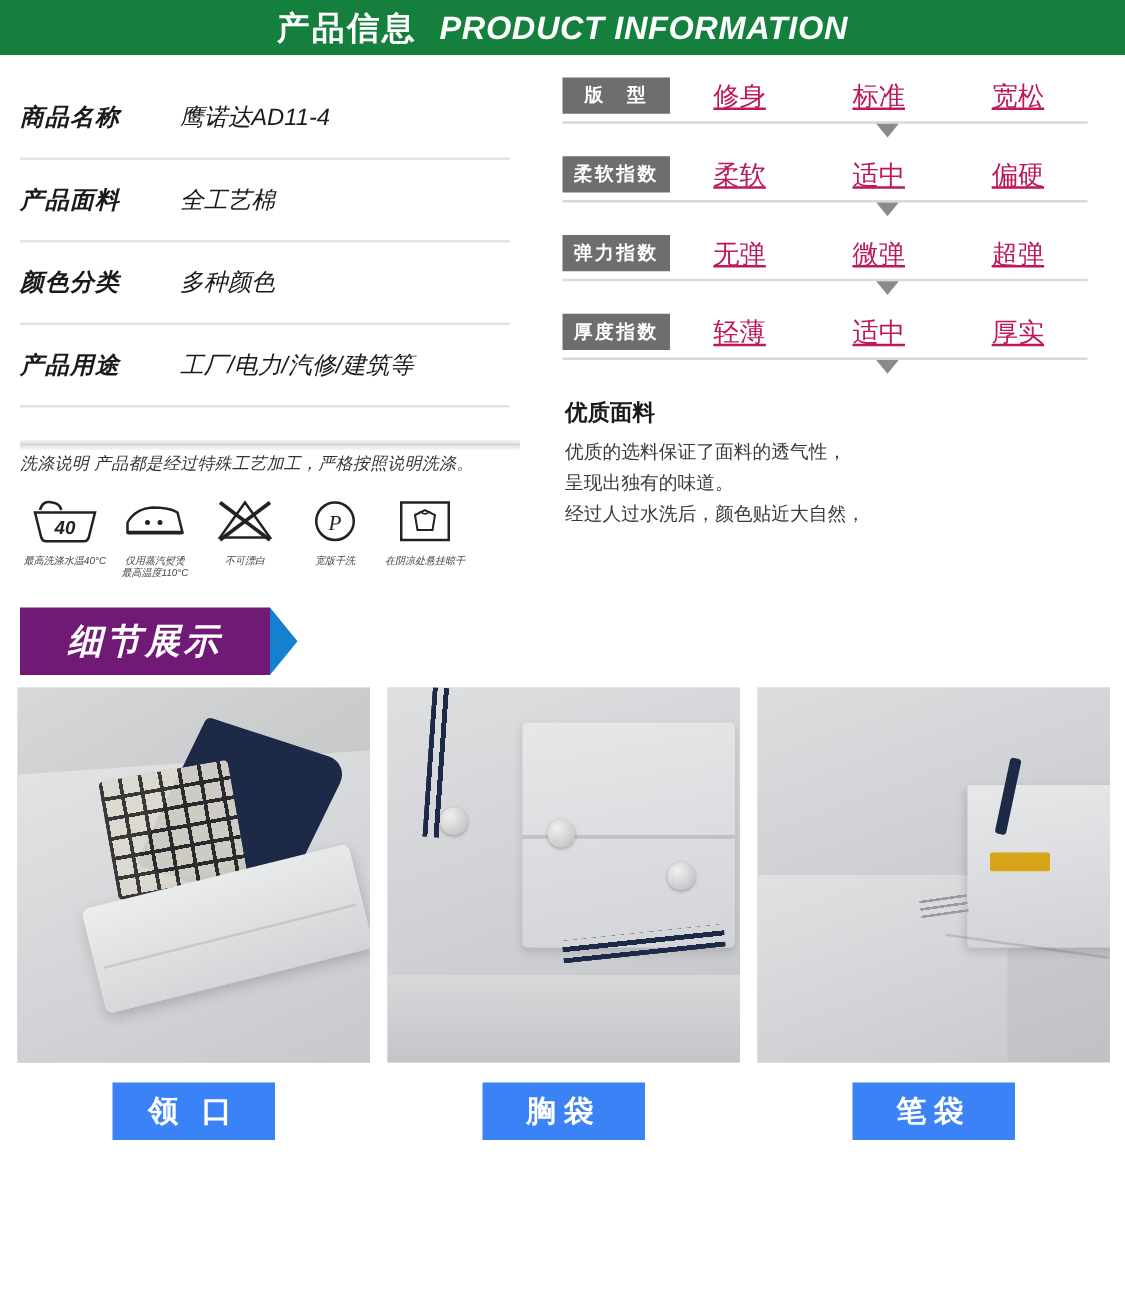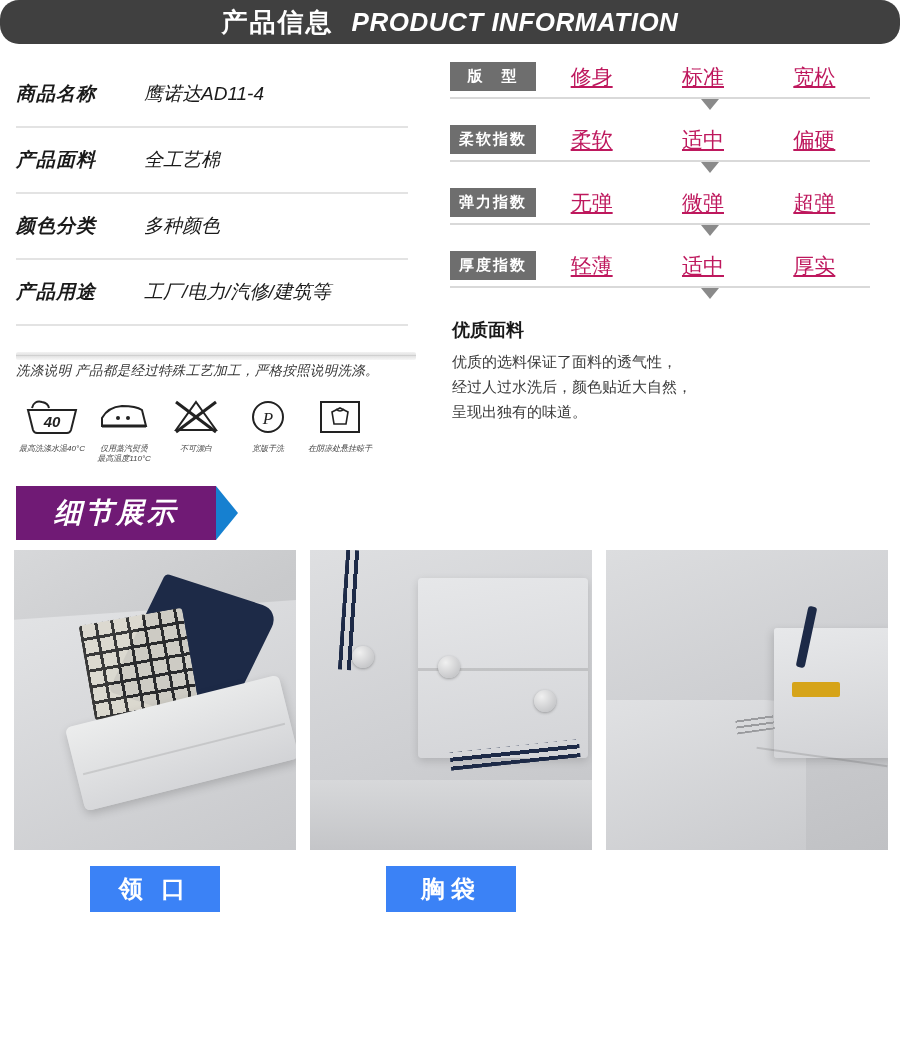--- a/index.html
+++ b/index.html
@@ -10,26 +10,25 @@
     background: #ffffff;
     font-family: "Liberation Sans", sans-serif;
     color: #222;
     overflow: hidden;
     position: relative;
   }
 
   
   .header {
     height: 44px;
-    background: #404040;
+    background: #15803d;
     display: flex;
     align-items: center;
     justify-content: center;
     gap: 18px;
-    border-radius: 19px;
   }
   .header .cn {
     color: #ffffff;
     font-size: 26px;
     font-weight: bold;
     letter-spacing: 2px;
   }
   .header .en {
     color: #ffffff;
     font-size: 26px;
@@ -513,22 +512,22 @@
         </div>
       </div>
       <div class="idx-marker">
           <i style="left:62%"></i>
         </div>
     </div>
 
     <div class="fabric">
       <h4>优质面料</h4>
       <p>优质的选料保证了面料的透气性，</p>
+      <p>呈现出独有的味道。</p>
       <p>经过人过水洗后，颜色贴近大自然，</p>
-      <p>呈现出独有的味道。</p>
     </div>
 
   </div>
 </div>
 
 <div class="photos">
 
   <div class="photo-card">
     <div class="photo">
       <div class="ph-bg p1-bg"></div>
@@ -559,15 +558,16 @@
   <div class="photo-card">
     <div class="photo">
       <div class="ph-bg p3-bg"></div>
       <div class="p3-sleeve"></div>
       <div class="p3-pocket"></div>
       <div class="p3-pen"></div>
       <div class="p3-label"></div>
       <div class="p3-stitch"></div>
       <div class="p3-seam"></div>
     </div>
+    <div class="caption">笔袋</div>
   </div>
 
 </div>
 
 </body></html>

